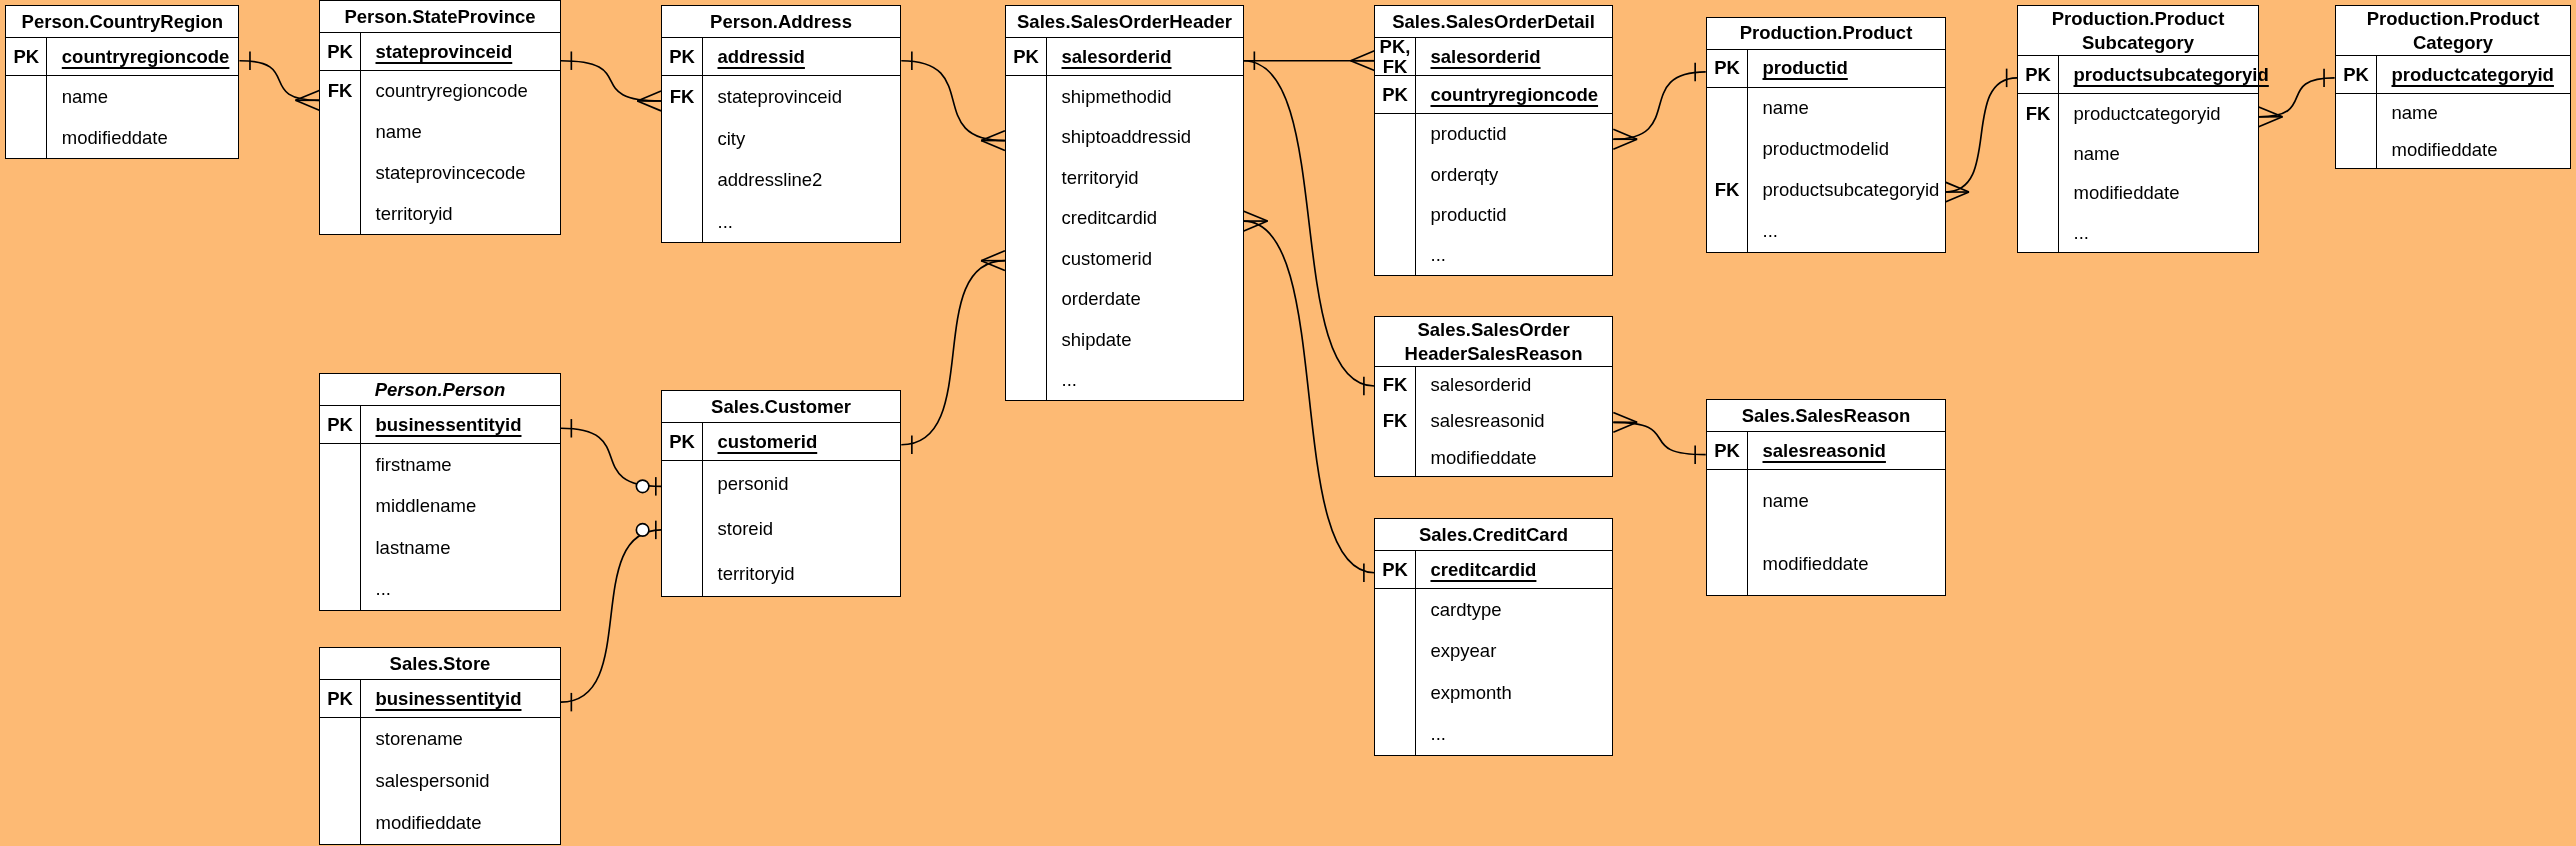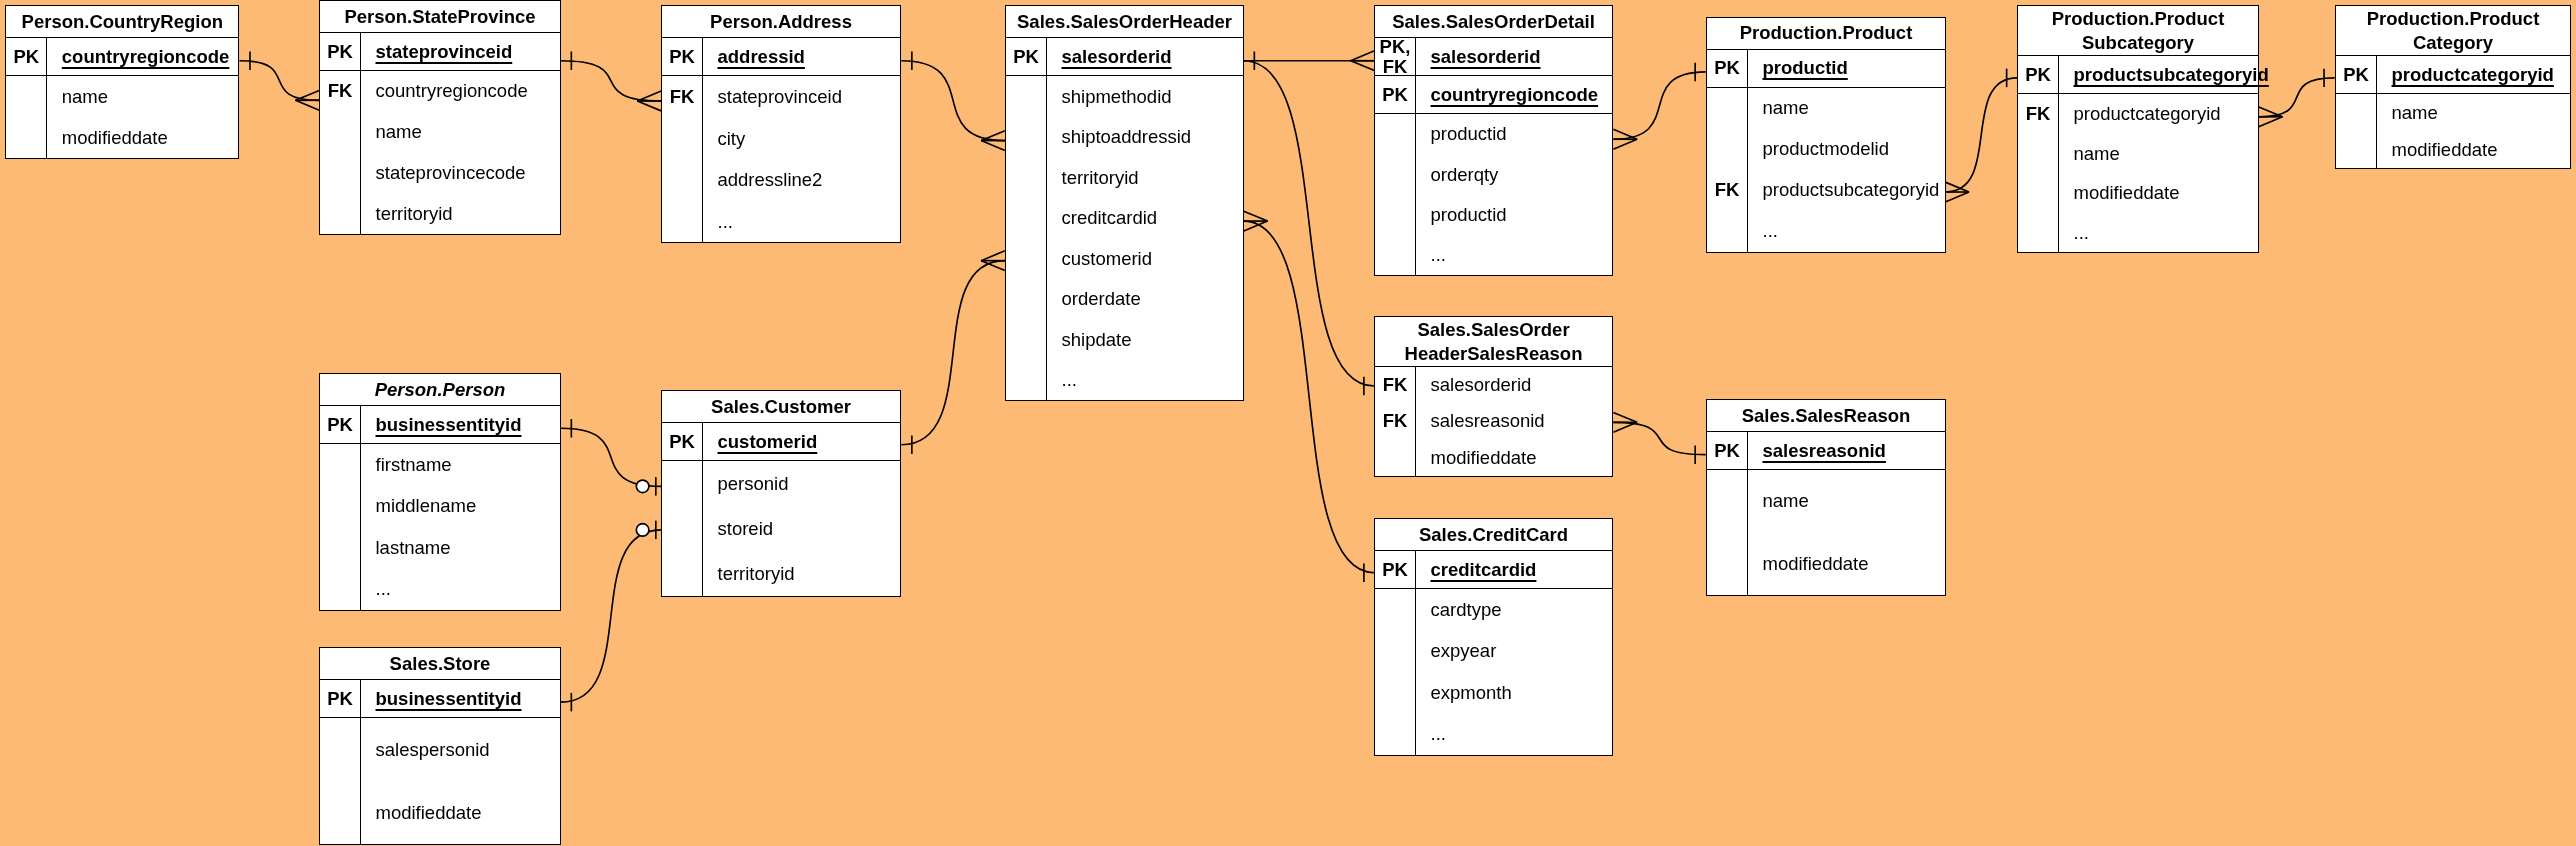--- a/index.html
+++ b/index.html
@@ -485,20 +485,24 @@
         <div class="title" style="height: 32px;">Sales.Store</div>
         <div class="section fixed" style="flex-basis: 38px;">
           <div class="row pk">
             <div class="key">PK</div>
             <div class="name">businessentityid</div>
           </div>
         </div>
         <div class="section grow">
           <div class="row">
             <div class="key"></div>
+            <div class="name">storename</div>
+          </div>
+          <div class="row">
+            <div class="key"></div>
             <div class="name">salespersonid</div>
           </div>
           <div class="row">
             <div class="key"></div>
             <div class="name">modifieddate</div>
           </div>
         </div>
       </div>
     </div>
 </div>

